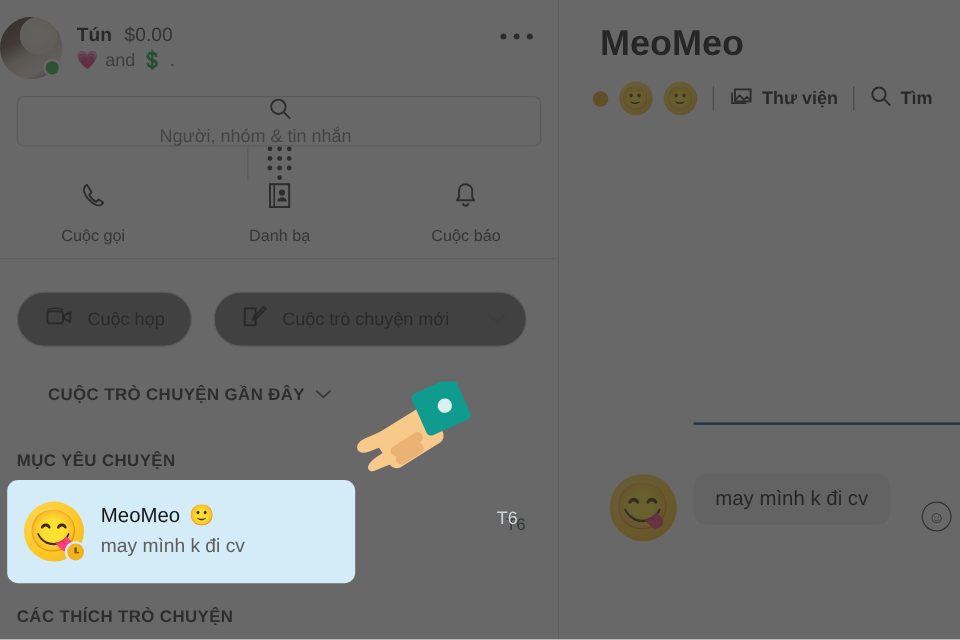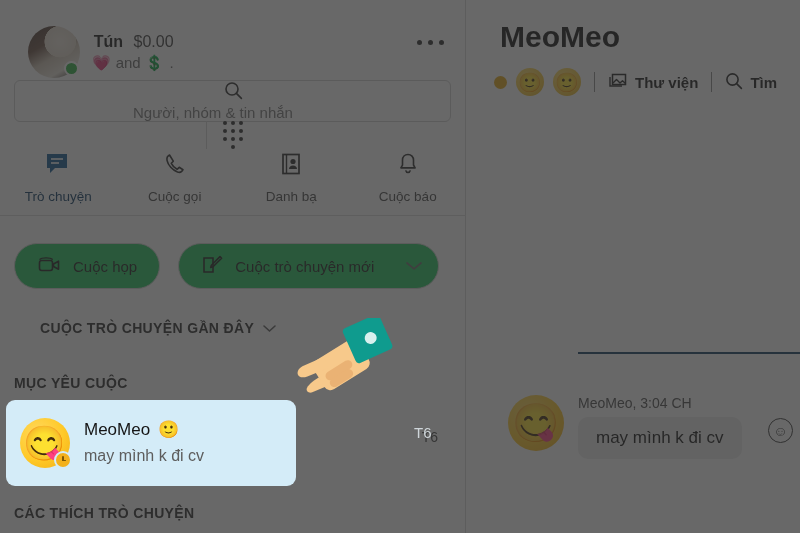--- a/index.html
+++ b/index.html
@@ -22,23 +22,23 @@
     border-right: 1px solid #d8d8d8;
   }
   .pane-right {
     position: absolute; left: 466px; top: 0;
     width: 334px; height: 533px;
     background: #ffffff;
   }
 
   
   .profile {
-    position: absolute; left: 0; top: 16px;
+    position: absolute; left: 0; top: 4px;
     width: 466px; height: 72px;
-    display: flex; align-items: center; padding: 0 28px; text-align: right;
+    display: flex; align-items: center; padding: 0 0;
   }
   .avatar-wrap { position: relative; width: 52px; height: 52px; flex: none; }
   .avatar {
     width: 52px; height: 52px; border-radius: 50%;
     background:
       radial-gradient(circle at 62% 30%, #efe7dd 0%, #e3d9cd 32%, transparent 33%),
       linear-gradient(150deg, #4b3b33 0%, #6d5347 34%, #cfc3b4 56%, #e8e2d8 78%, #2d2622 100%);
     overflow: hidden;
   }
   .status-dot {
@@ -96,21 +96,21 @@
     cursor: pointer;
   }
   .tab-label { font-size: 13.5px; color: #4a4a4a; }
   .tab.active .tab-label { color: #0f3c64; }
 
   
   .actions { position: absolute; left: 14px; top: 243px; display: flex; gap: 18px; }
   .pill {
     height: 46px; border: 1px solid #d2d2d2; border-radius: 23px;
     display: flex; align-items: center; gap: 10px;
-    padding: 0 22px; font-size: 15px; color: #1d1d1d; background: #22c55e;
+    padding: 0 22px; font-size: 15px; color: #1d1d1d; background: #737373;
     cursor: pointer;
   }
   .pill.wide { padding-right: 14px; gap: 12px; }
 
   
   .sec-head {
     position: absolute; left: 14px;
     font-size: 14px; font-weight: 700; letter-spacing: .35px;
     color: #2c2c2c; display: flex; align-items: center; gap: 8px;
   }
@@ -271,30 +271,20 @@
             <i></i>
             <i></i>
             <i></i>
             <i></i>
             <i class="last"></i>
         </div>
       </div>
     </div>
 
     <div class="tabs">
-      <div class="tab active">
-        <span>
-          <svg width="26" height="24" viewBox="0 0 26 24">
-            <path d="M2 2h20v14H10l-5 5v-5H2z" fill="#145a94"></path>
-            <line x1="6" y1="7" x2="18" y2="7" stroke="#fff" stroke-width="1.6"></line>
-            <line x1="6" y1="11" x2="14" y2="11" stroke="#fff" stroke-width="1.6"></line>
-          </svg>
-        </span>
-        <span class="tab-label">Trò chuyện</span>
-      </div>
       <div class="tab">
         <span>
           <svg width="24" height="24" viewBox="0 0 24 24">
             <path d="M6.5 3c-2 1-3 3-2.4 5.6C5 13 9.5 18 14.5 20c2.6.9 4.6-.4 5.5-2.3l-3.8-2.4-2.1 2c-2.4-1.3-4.6-3.5-5.8-6l2-2.1z" fill="none" stroke="#2b2b2b" stroke-width="1.6" stroke-linejoin="round"></path>
           </svg>
         </span>
         <span class="tab-label">Cuộc gọi</span>
       </div>
       <div class="tab">
         <span>
@@ -348,21 +338,21 @@
     <div class="sec-head sec-recent">
       <span>CUỘC TRÒ CHUYỆN GẦN ĐÂY</span>
       <span>
         <svg width="15" height="9" viewBox="0 0 15 9">
           <path d="M2 2l5.5 5L13 2" fill="none" stroke="#5d5d5d" stroke-width="1.6" stroke-linecap="round"></path>
         </svg>
       </span>
     </div>
 
     <div class="sec-head sec-fav">
-      <span>MỤC YÊU CUỘC</span>
+      <span>MỤC YÊU CHUYỆN</span>
     </div>
 
     <div class="chat-row">
       <div class="chat-av-wrap">
         <div class="chat-av">😋</div>
         <div class="clock-badge"></div>
       </div>
       <div class="chat-text">
         <div class="chat-name">
           <span>MeoMeo</span>
@@ -407,21 +397,20 @@
       </span>
       <span>Tìm</span>
     </span>
   </div>
 
   <div class="rp-divider"></div>
 
   <div class="msg">
     <div class="msg-av">😋</div>
     <div>
-      <div class="msg-meta">MeoMeo, 3:04 CH</div>
       <div class="bubble">may mình k đi cv</div>
     </div>
   </div>
 
   <div class="react-btn">☺</div>
 
   <div class="dim"></div>
 
   <div class="spotlight">
     <div class="chat-av-wrap">

